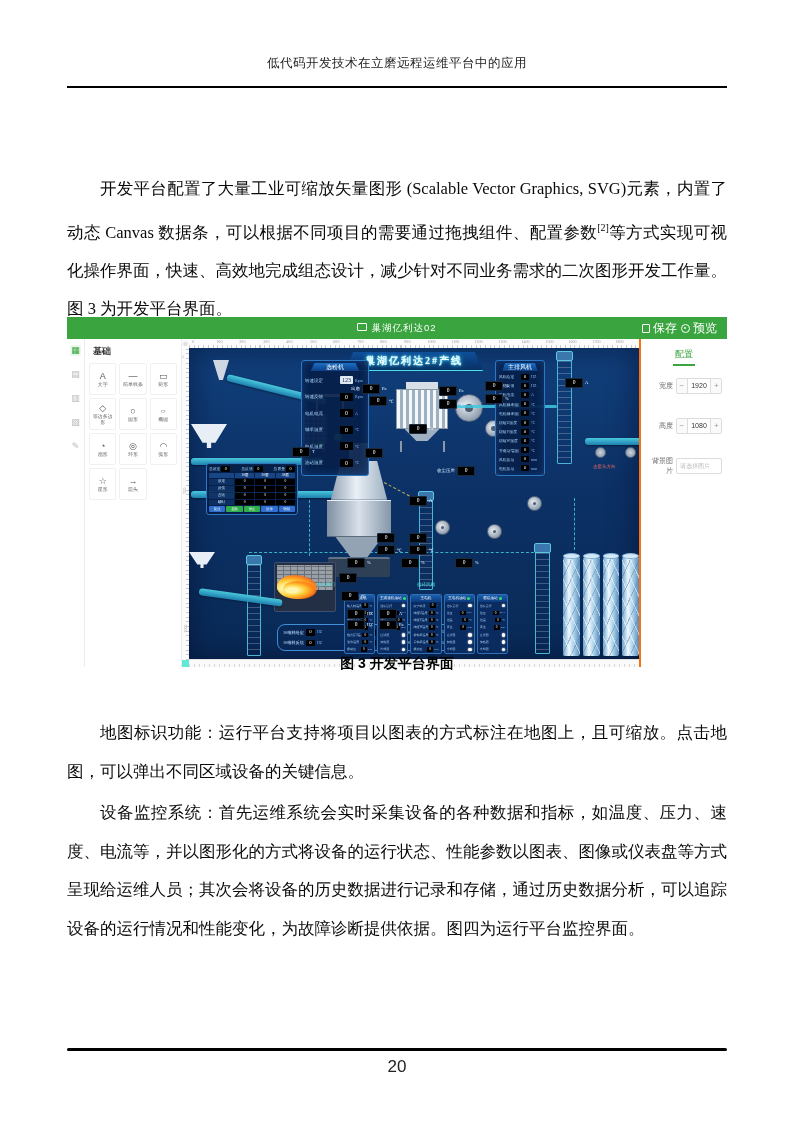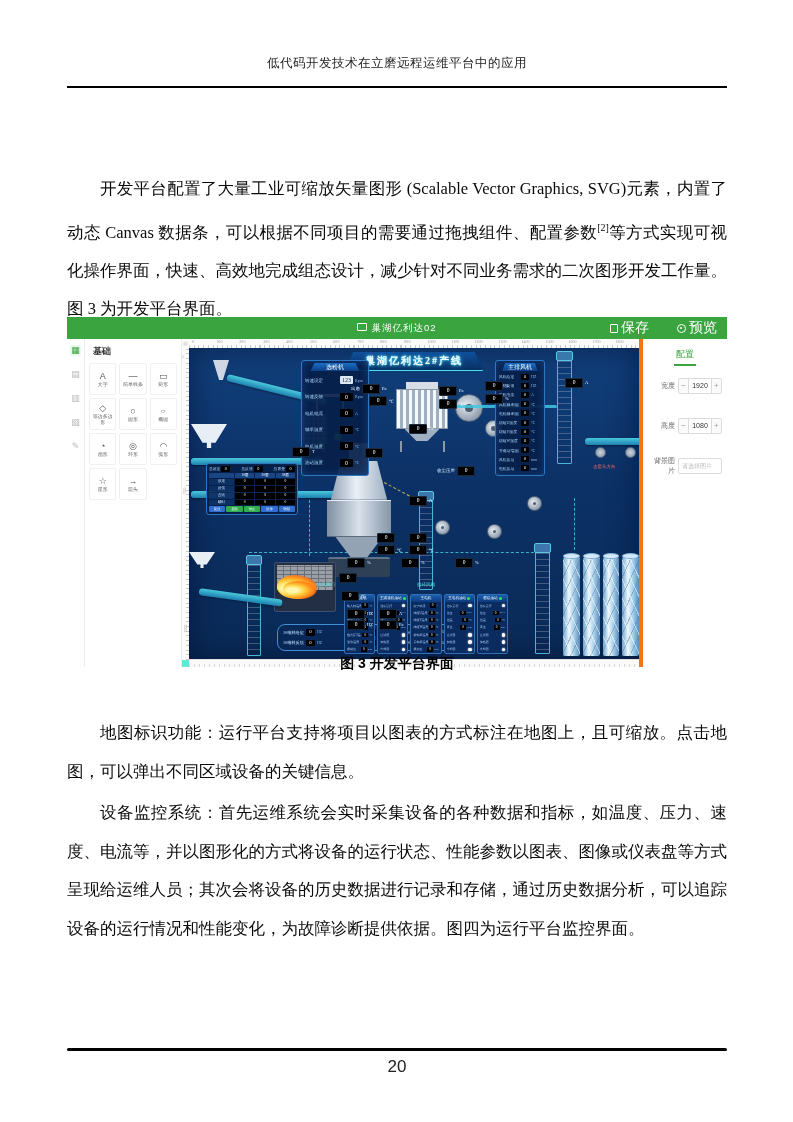--- a/index.html
+++ b/index.html
@@ -26,21 +26,21 @@
   .foot-issue{position:absolute;left:67px;top:1056px;width:660px;text-align:right;
               font-family:"Liberation Sans",sans-serif;font-size:12px;color:#222;}
   
   .figure{position:absolute;left:67px;top:317px;width:660px;height:350px;background:#fff;
           font-family:"Liberation Sans","DejaVu Sans",sans-serif;}
   .ed-topbar{position:absolute;left:0;top:0;right:0;height:22px;background:#3aa43f;color:#fff;
              display:flex;align-items:center;}
   .tb-title{position:absolute;left:0;right:0;text-align:center;font-size:9.5px;letter-spacing:1px;}
   .tb-mon{display:inline-block;width:8px;height:6px;border:1px solid #fff;border-radius:1px;
           margin-right:4px;vertical-align:middle;position:relative;top:-1px;}
-  .tb-actions{margin-left:auto;display:flex;gap:28px;padding-right:10px;font-size:14px;z-index:2;}
+  .tb-actions{margin-left:auto;display:flex;gap:4px;padding-right:10px;font-size:12px;z-index:2;}
   .tb-btn{display:flex;align-items:center;gap:3px;cursor:pointer;}
   .tb-ic-doc{display:inline-block;width:6px;height:7px;border:1px solid #fff;border-radius:1px;}
   .tb-ic-eye{display:inline-block;width:7px;height:7px;border:1px solid #fff;border-radius:50%;
              position:relative;}
   .tb-ic-eye::after{content:"";position:absolute;left:2px;top:2px;width:2px;height:2px;background:#fff;border-radius:50%;}
   .ed-body{position:absolute;left:0;top:22px;right:0;bottom:0;background:#fff;}
   .ed-strip{position:absolute;left:0;top:0;bottom:0;width:18px;border-right:1px solid #ececec;
             display:flex;flex-direction:column;align-items:center;gap:13px;padding-top:6px;box-sizing:border-box;}
   .strip-ic{font-size:9px;color:#b8b8b8;line-height:11px;cursor:pointer;}
   .strip-ic.active{color:#3aa43f;background:#e9f7ec;border-radius:2px;padding:0 1px;}
@@ -190,21 +190,21 @@
   .chip{position:absolute;display:flex;align-items:center;gap:2px;}
   .chip-l{font-size:4.5px;color:#d6ecff;white-space:nowrap;}
   .chip-v{background:#000;color:#fff;font-size:5.5px;min-width:14px;text-align:center;line-height:7.5px;
           border:1px solid #1c2a3d;border-radius:1px;padding:0 1px;}
   .chip-u{font-size:4.5px;color:#e8f4ff;}
   .cvlabels{position:absolute;inset:0;z-index:6;}
   .cv-lb{position:absolute;font-size:4.5px;white-space:nowrap;}
   .cv-lb.red{color:#ff6a5e;}
   .cv-lb.cyan{color:#55e6e6;}
   
-  .ed-config{position:absolute;right:0;top:0;bottom:0;width:88px;border-left:4px solid #f97316;
+  .ed-config{position:absolute;right:0;top:0;bottom:0;width:88px;border-left:2px solid #f97316;
              background:#fff;box-sizing:border-box;}
   .cfg-tab{margin:9px auto 0;width:max-content;color:#3aa43f;font-size:9px;border-bottom:2px solid #3aa43f;
            padding:0 2px 3px;cursor:pointer;}
   .cfg-field{display:flex;align-items:center;gap:3px;margin:0 5px 0 6px;height:40px;}
   .cfg-field:first-of-type{margin-top:14px;}
   .cfg-lb{font-size:7px;color:#666;width:26px;text-align:right;flex:none;}
   .stepper{display:flex;border:1px solid #dcdcdc;border-radius:2px;overflow:hidden;}
   .st-btn{width:10px;text-align:center;color:#999;font-size:8px;line-height:14px;cursor:pointer;background:#fafafa;}
   .st-btn:first-child{border-right:1px solid #dcdcdc;}
   .st-btn:last-child{border-left:1px solid #dcdcdc;}

